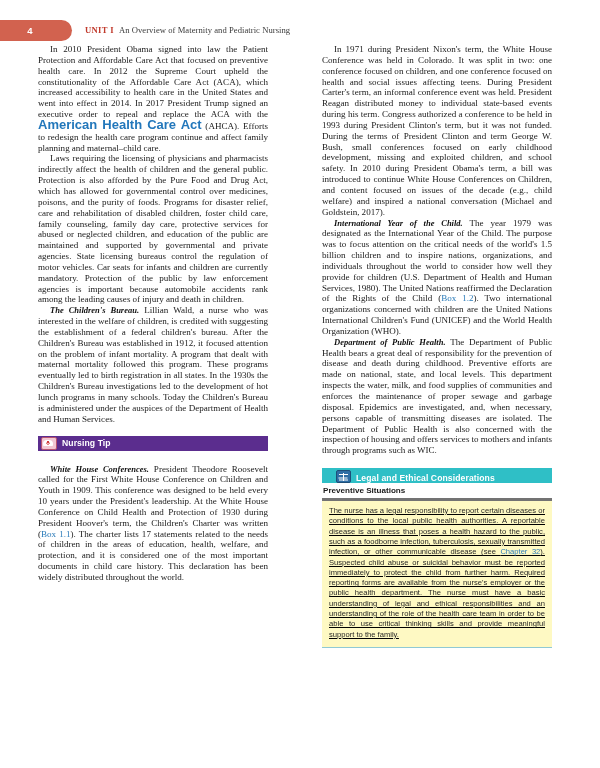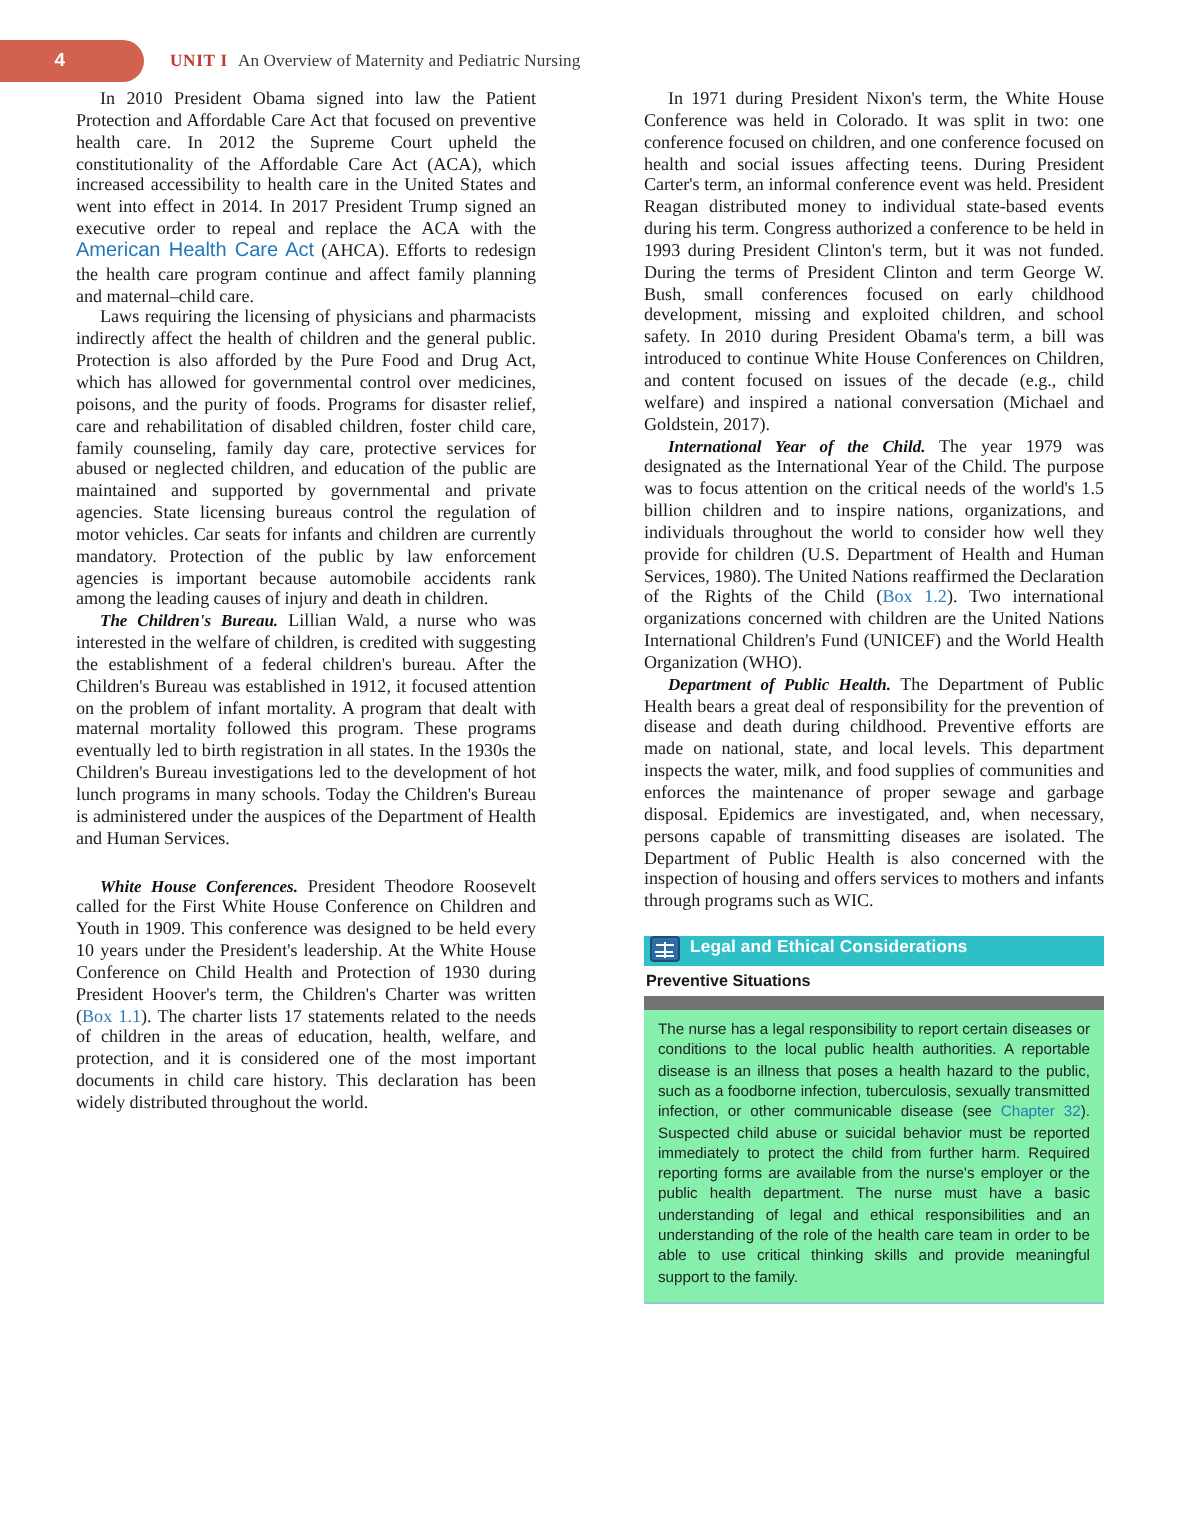--- a/index.html
+++ b/index.html
@@ -101,22 +101,22 @@
     font-style: italic;
     font-weight: bold;
     font-size: 8.5px;
     color: #111;
   }
   .xlink {
     color: #2b7bb9;
   }
   .xlink-sans {
     font-family: "Liberation Sans", sans-serif;
-    font-weight: normal;
-    font-size: 10px;
+    font-weight: bold;
+    font-size: 13px;
     color: #2277bb;
   }
 
   
   .tipbox {
     margin: 11px 0 13px 0;
     width: 230px;
     box-sizing: border-box;
   }
   .tipbox-head {
@@ -179,22 +179,22 @@
   
   .legalbox {
     margin: 12px 0 0 0;
     width: 230px;
     box-sizing: border-box;
   }
   .legalbox-head {
     background: #2fbfc6;
     height: 15px;
     display: flex;
-    align-items: flex-start;
-    padding-left: 3px;
+    align-items: flex-end;
+    padding-left: 14px;
   }
   .scale-icon {
     width: 13px;
     height: 11px;
     background: #2e6da4;
     border: 1px solid #1d4e78;
     border-radius: 2px;
     position: relative;
     flex: 0 0 auto;
     margin-right: 5px;
@@ -226,24 +226,25 @@
     letter-spacing: .1px;
   }
   .legalbox-subtitle {
     font-family: "Liberation Sans", sans-serif;
     font-size: 8.1px;
     font-weight: bold;
     color: #1a1a1a;
     padding: 3px 0 3px 1px;
   }
   .legalbox-body {
-    background: #86efac;
-    border-top: 7px solid #737373;
+    background: #fef9c3;
+    border-top: 3px solid #737373;
     border-bottom: 1px solid #8fc9d4;
     padding: 5px 7px 7px 7px;
+    text-decoration: underline;
   }
   .legalbox-body p {
     margin: 0;
     font-family: "Liberation Sans", sans-serif;
     font-size: 7.6px;
     line-height: 10.3px;
     text-align: justify;
     color: #1f1f1f;
   }
   .legalbox-body .xlink-box {
@@ -266,20 +267,24 @@
 
   <div class="col col-left">
 
     <p class="body"><span>In 2010 President Obama signed into law the Patient Protection and Affordable Care Act that focused on preventive health care. In 2012 the Supreme Court upheld the constitutionality of the Affordable Care Act (ACA), which increased accessibility to health care in the United States and went into effect in 2014. In 2017 President Trump signed an executive order to repeal and replace the ACA with the </span><span class="xlink-sans">American Health Care Act</span><span> (AHCA). Efforts to redesign the health care program continue and affect family planning and maternal–child care.</span></p>
 
     <p class="body">Laws requiring the licensing of physicians and pharmacists indirectly affect the health of children and the general public. Protection is also afforded by the Pure Food and Drug Act, which has allowed for governmental control over medicines, poisons, and the purity of foods. Programs for disaster relief, care and rehabilitation of disabled children, foster child care, family counseling, family day care, protective services for abused or neglected children, and education of the public are maintained and supported by governmental and private agencies. State licensing bureaus control the regulation of motor vehicles. Car seats for infants and children are currently mandatory. Protection of the public by law enforcement agencies is important because automobile accidents rank among the leading causes of injury and death in children.</p>
 
     <p class="body"><span class="runin">The Children's Bureau.</span><span> Lillian Wald, a nurse who was interested in the welfare of children, is credited with suggesting the establishment of a federal children's bureau. After the Children's Bureau was established in 1912, it focused attention on the problem of infant mortality. A program that dealt with maternal mortality followed this program. These programs eventually led to birth registration in all states. In the 1930s the Children's Bureau investigations led to the development of hot lunch programs in many schools. Today the Children's Bureau is administered under the auspices of the Department of Health and Human Services.</span></p>
 
     <div class="tipbox">
+      <div class="tipbox-head">
+        <span class="cap-icon"></span>
+        <span class="tipbox-title">Nursing Tip</span>
+      </div>
     </div>
 
     <p class="body"><span class="runin">White House Conferences.</span><span> President Theodore Roosevelt called for the First White House Conference on Children and Youth in 1909. This conference was designed to be held every 10 years under the President's leadership. At the White House Conference on Child Health and Protection of 1930 during President Hoover's term, the Children's Charter was written (</span><span class="xlink">Box 1.1</span><span>). The charter lists 17 statements related to the needs of children in the areas of education, health, welfare, and protection, and it is considered one of the most important documents in child care history. This declaration has been widely distributed throughout the world.</span></p>
 
   </div>
 
   <div class="col col-right">
 
     <p class="body">In 1971 during President Nixon's term, the White House Conference was held in Colorado. It was split in two: one conference focused on children, and one conference focused on health and social issues affecting teens. During President Carter's term, an informal conference event was held. President Reagan distributed money to individual state-based events during his term. Congress authorized a conference to be held in 1993 during President Clinton's term, but it was not funded. During the terms of President Clinton and term George W. Bush, small conferences focused on early childhood development, missing and exploited children, and school safety. In 2010 during President Obama's term, a bill was introduced to continue White House Conferences on Children, and content focused on issues of the decade (e.g., child welfare) and inspired a national conversation (Michael and Goldstein, 2017).</p>
 

